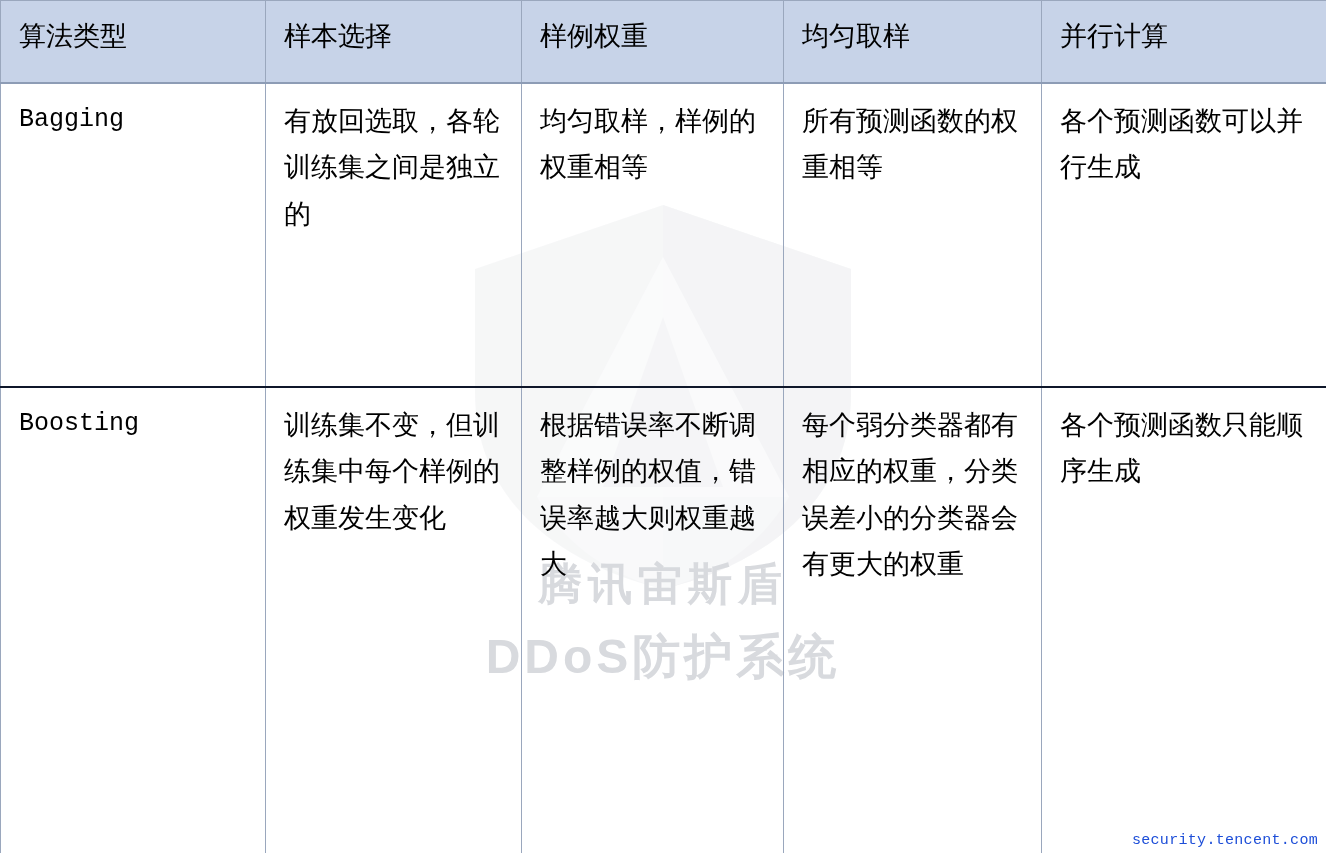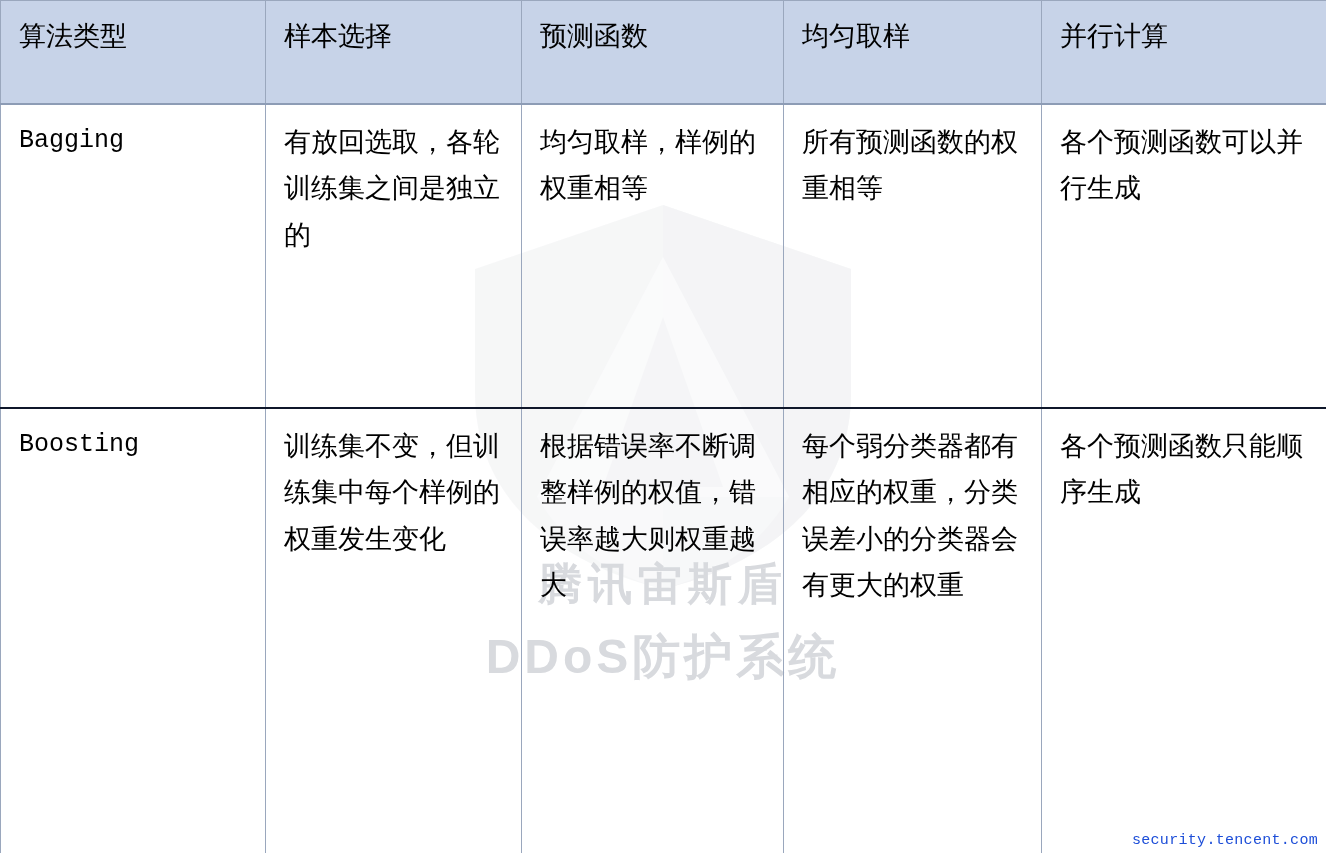--- a/index.html
+++ b/index.html
@@ -77,21 +77,21 @@
     font-size: 27px;
     line-height: 1.72;
     background: transparent;
   }
   thead th {
     background: #c7d3e8;
     height: 62px;
     font-weight: normal;
     text-align: left;
     padding-top: 12px;
-    padding-bottom: 28px;
+    padding-bottom: 7px;
     border-bottom: 2px solid #8d9cb5;
   }
   tbody tr.row-bagging td { height: 274px; }
   tbody tr.row-boosting td { height: 440px; }
   td.algo-name {
     font-family: "Liberation Mono", monospace;
     font-size: 25px;
   }
   tbody tr.row-bagging td { border-bottom: 2px solid #0f172a; }
 
@@ -130,21 +130,21 @@
     <col class="c0">
       <col class="c1">
       <col class="c2">
       <col class="c3">
       <col class="c4">
   </colgroup>
   <thead>
     <tr>
       <th>算法类型</th>
       <th>样本选择</th>
-      <th>预测函数</th>
+      <th>样例权重</th>
       <th>均匀取样</th>
       <th>并行计算</th>
     </tr>
   </thead>
   <tbody>
     <tr class="row-bagging">
       <td class="algo-name">Bagging</td>
       <td>有放回选取，各轮训练集之间是独立的</td>
       <td>均匀取样，样例的权重相等</td>
       <td>所有预测函数的权重相等</td>

